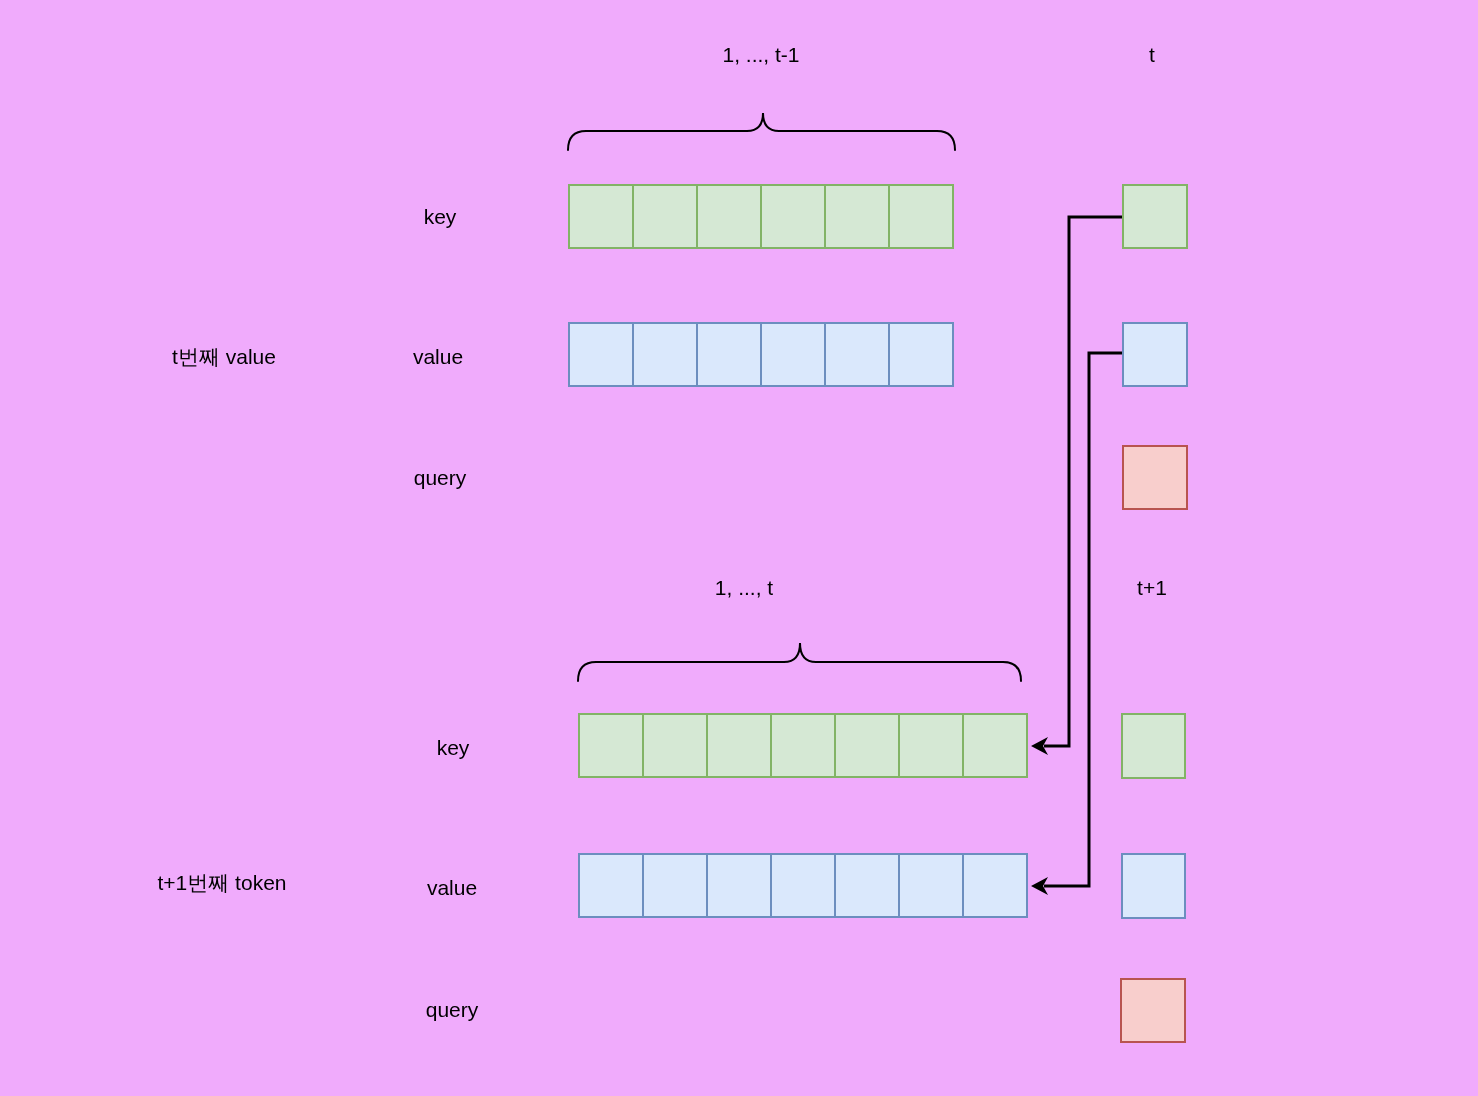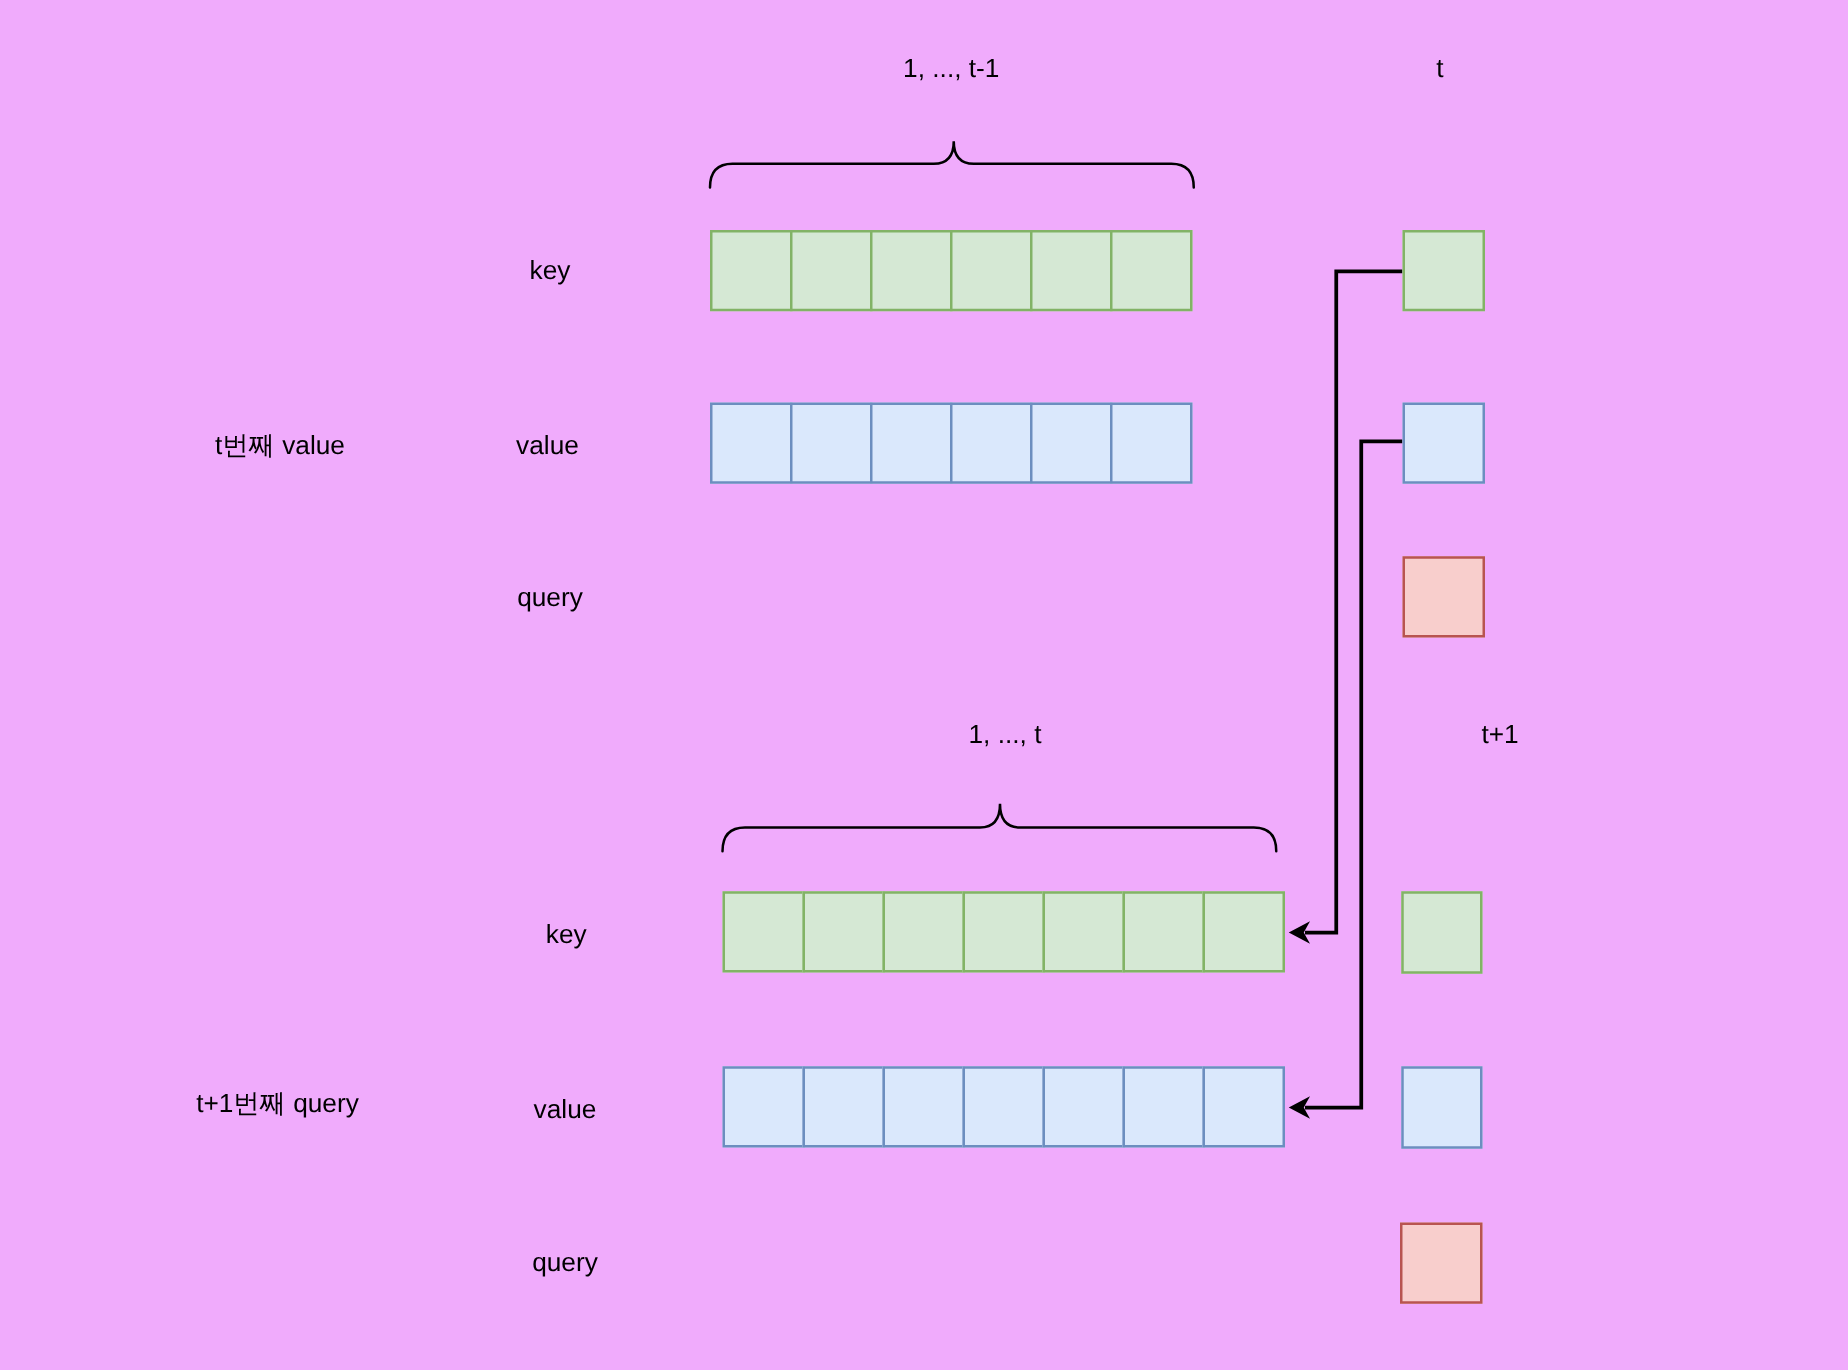--- a/index.html
+++ b/index.html
@@ -93,36 +93,36 @@
       <div class="cell blue"></div>
       <div class="cell blue"></div>
       <div class="cell blue"></div>
       <div class="cell blue"></div>
     </div>
   <div class="single blue" style="left:1122px; top:322px; width:66px; height:65px;"></div>
 
   <div class="label" style="left:440px; top:478px;">query</div>
   <div class="single red" style="left:1122px; top:445px; width:66px; height:65px;"></div>
 
-  <div class="label" style="left:804px; top:588px;">1, ..., t</div>
-  <div class="label" style="left:1200px; top:588px;">t+1</div>
+  <div class="label" style="left:744px; top:588px;">1, ..., t</div>
+  <div class="label" style="left:1152px; top:588px;">t+1</div>
 
   <div class="label" style="left:453px; top:748px;">key</div>
   <div class="row" style="left:578px; top:713px; width:450px; height:65px;">
       <div class="cell green"></div>
       <div class="cell green"></div>
       <div class="cell green"></div>
       <div class="cell green"></div>
       <div class="cell green"></div>
       <div class="cell green"></div>
       <div class="cell green"></div>
     </div>
   <div class="single green" style="left:1121px; top:713px; width:65px; height:66px;"></div>
 
-  <div class="label" style="left:222px; top:883px;">t+1번째 query</div>
+  <div class="label" style="left:222px; top:883px;">t+1번째 token</div>
   <div class="label" style="left:452px; top:888px;">value</div>
   <div class="row" style="left:578px; top:853px; width:450px; height:65px;">
       <div class="cell blue"></div>
       <div class="cell blue"></div>
       <div class="cell blue"></div>
       <div class="cell blue"></div>
       <div class="cell blue"></div>
       <div class="cell blue"></div>
       <div class="cell blue"></div>
     </div>

